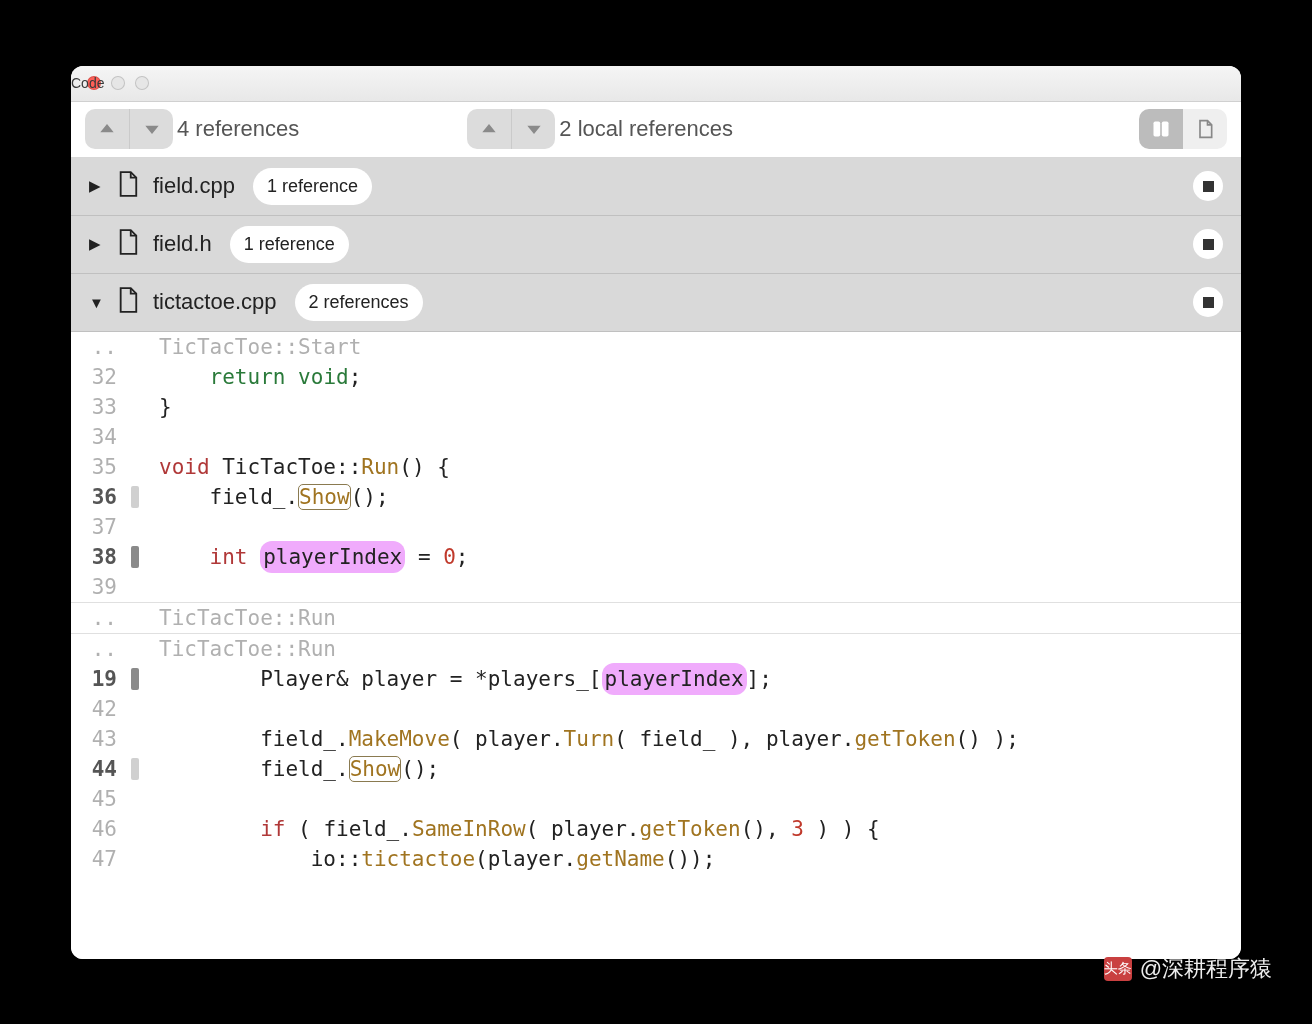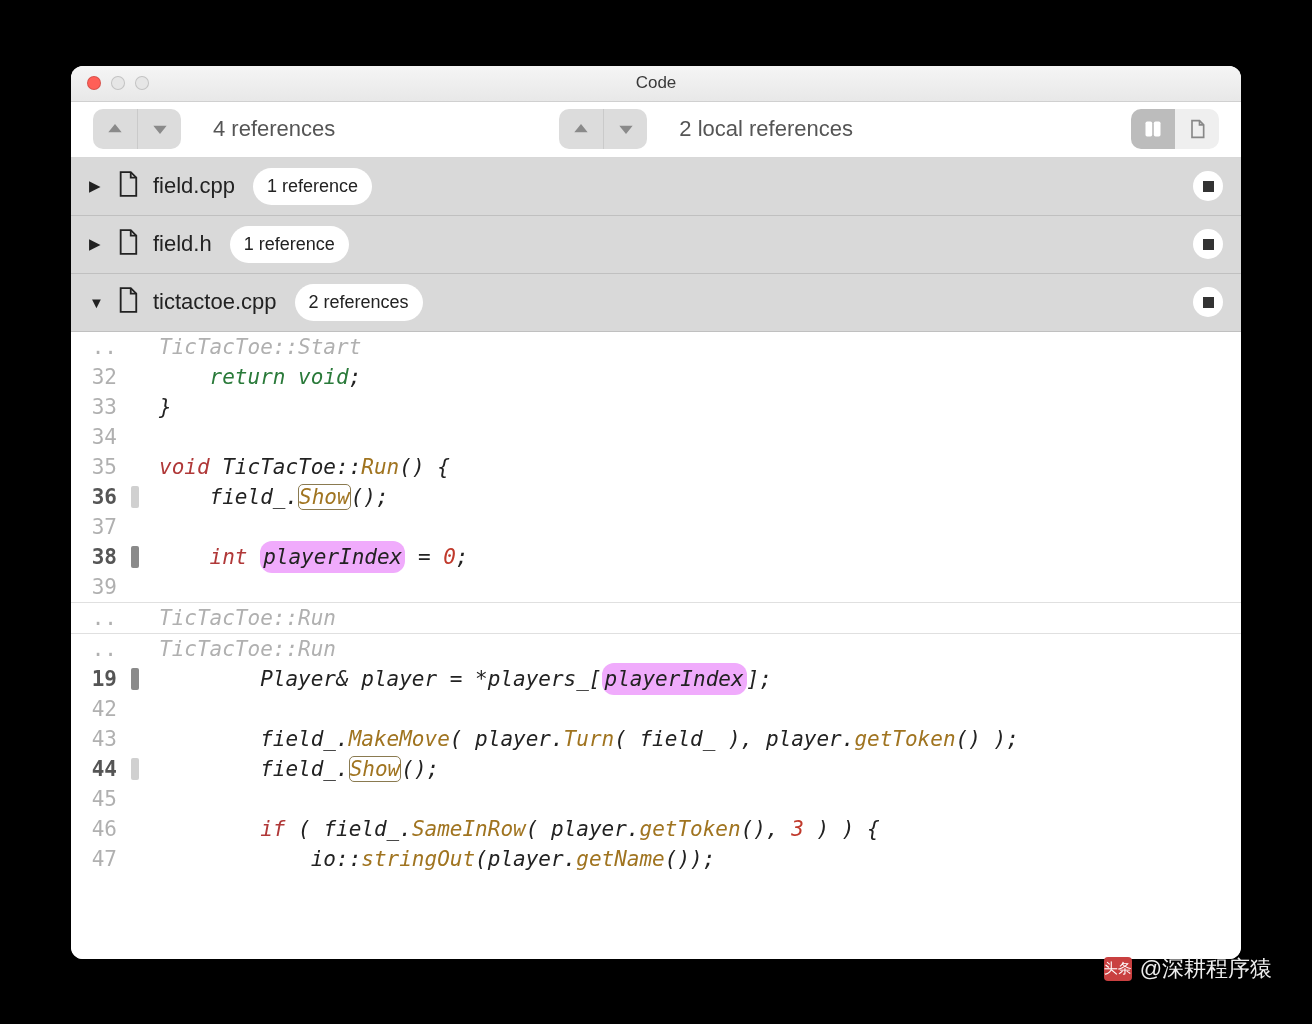--- a/index.html
+++ b/index.html
@@ -38,33 +38,32 @@
   .traffic-light {
     width: 14px; height: 14px; border-radius: 50%;
     border: 0.5px solid rgba(0,0,0,0.15);
   }
   .tl-close { background: #ff5f57; }
   .tl-min { background: #e6e6e6; }
   .tl-max { background: #e6e6e6; }
   .title {
     position: absolute;
     left: 0; right: 0;
-    text-align: center;
-    font-size: 17px;
+    font-size: 14px;
     color: #3a3a3a;
     pointer-events: none;
   }
   .toolbar {
     height: 56px;
     background: #fff;
     border-bottom: 1px solid #d8d8d8;
     display: flex;
     align-items: center;
-    padding: 0 22px;
-    gap: 32px;
+    padding: 0 14px;
+    gap: 4px;
   }
   .nav-group {
     display: flex;
     background: #dcdcdc;
     border-radius: 10px;
     overflow: hidden;
   }
   .nav-btn {
     width: 44px; height: 40px;
     display: flex; align-items: center; justify-content: center;
@@ -156,21 +155,20 @@
   .mark {
     width: 8px;
     flex-shrink: 0;
   }
   .mark.light { background: #d0d0d0; border-radius: 2px; height: 22px; margin-top: 4px; }
   .mark.dark { background: #8a8a8a; border-radius: 2px; height: 22px; margin-top: 4px; }
   .code {
     padding-left: 20px;
     white-space: pre;
     color: #222;
-    font-style: italic;
   }
   .ctx-label { color: #b0b0b0; }
   .sep {
     height: 1px;
     background: #e0e0e0;
   }
   .kw { color: #b03838; }
   .ret { color: #2a7a3a; }
   .fn { color: #a07420; }
   .num { color: #c0392b; }
@@ -410,21 +408,21 @@
 
     <div class="code-line">
       <div class="gutter">46</div>
       <div class="mark"></div>
       <div class="code"><span>        </span><span class="kw">if</span><span> ( field_.</span><span class="fn">SameInRow</span><span>( player.</span><span class="fn">getToken</span><span>(), </span><span class="num">3</span><span> ) ) {</span></div>
     </div>
 
     <div class="code-line">
       <div class="gutter">47</div>
       <div class="mark"></div>
-      <div class="code"><span>            io::</span><span class="fn">stringOut</span><span>(player.</span><span class="fn">getName</span><span>());</span></div>
+      <div class="code"><span>            io::</span><span class="fn">tictactoe</span><span>(player.</span><span class="fn">getName</span><span>());</span></div>
     </div>
 
   </div>
 </div>
 
 <div class="watermark">
   <span class="logo">头条</span>
   <span>@深耕程序猿</span>
 </div>
 

